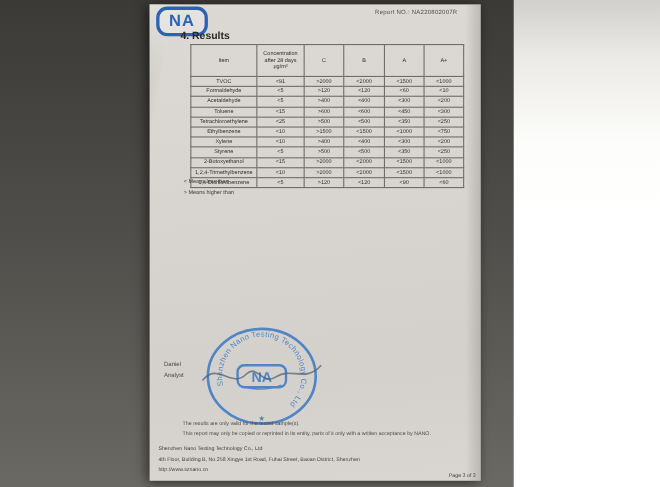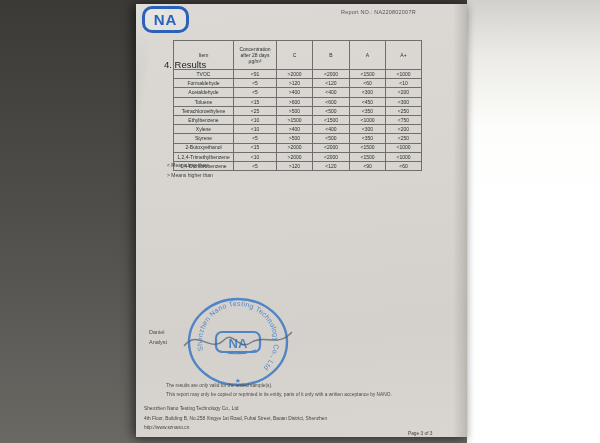--- a/index.html
+++ b/index.html
@@ -3,33 +3,33 @@
 <meta charset="utf-8">
 <style>
   html,body{margin:0;padding:0;}
   body{font-family:"Liberation Sans", sans-serif;}
   .scene{position:relative;width:600px;height:443px;overflow:hidden;
     background:linear-gradient(180deg,#3b3a37 0%,#514f4b 50%,#6b6964 100%);}
   
   .bg-right{position:absolute;left:467px;top:0;width:133px;height:443px;
     background:linear-gradient(180deg,#d2d0cc 0px,#ecebe7 55px,#fdfdfb 130px,#ffffff 200px);}
   
-  .paper{position:absolute;left:136px;top:4px;width:331px;height:433px;
+  .paper{position:absolute;left:136px;top:4px;width:301px;height:433px;
     background:
       linear-gradient(270deg,rgba(110,106,100,.28),rgba(110,106,100,0) 14px),
       linear-gradient(115deg,rgba(255,255,255,.45) 0%,rgba(255,255,255,0) 7%),
       linear-gradient(100deg,rgba(90,88,84,.14) 0%,rgba(90,88,84,0) 6%),
       linear-gradient(175deg,#dcd9d4 0%,#d8d5d0 40%,#d4d1cc 75%,#d9d6d1 100%);
     box-shadow:-5px 0 10px rgba(0,0,0,.35), 0 3px 8px rgba(0,0,0,.3);
     color:#3a3935;}
   .logo{position:absolute;left:6px;top:2px;width:41px;height:21px;
     border:3px solid #2b62b8;border-radius:10px;display:flex;align-items:center;justify-content:center;
     color:#2b62b8;font-weight:bold;font-size:15px;letter-spacing:1px;background:rgba(255,255,255,.25);}
   .report-no{position:absolute;left:205px;top:5px;font-size:5.5px;color:#55524f;letter-spacing:.2px;}
-  .section-title{position:absolute;left:28px;top:23px;font-size:9.5px;font-weight:normal;color:#262624;margin-top:32px;}
+  .section-title{position:absolute;left:28px;top:23px;font-size:9.5px;font-weight:bold;color:#262624;}
   table.results{position:absolute;left:37px;top:36px;width:230px;border-collapse:collapse;table-layout:fixed;}
   table.results th,table.results td{border:.6px solid #6f6e6a;text-align:center;vertical-align:middle;
     font-size:5px;line-height:1.25;color:#2f2f2b;padding:0;overflow:hidden;}
   table.results th{height:26px;font-weight:normal;padding:1px;}
   table.results td{height:8.2px;}
   table.results th:nth-child(1),table.results td:nth-child(1){width:57px;}
   table.results th:nth-child(2),table.results td:nth-child(2){width:40px;}
   table.results th:nth-child(3),table.results td:nth-child(3){width:33px;}
   table.results th:nth-child(4),table.results td:nth-child(4){width:34px;}
   table.results th:nth-child(5),table.results td:nth-child(5){width:33px;}

